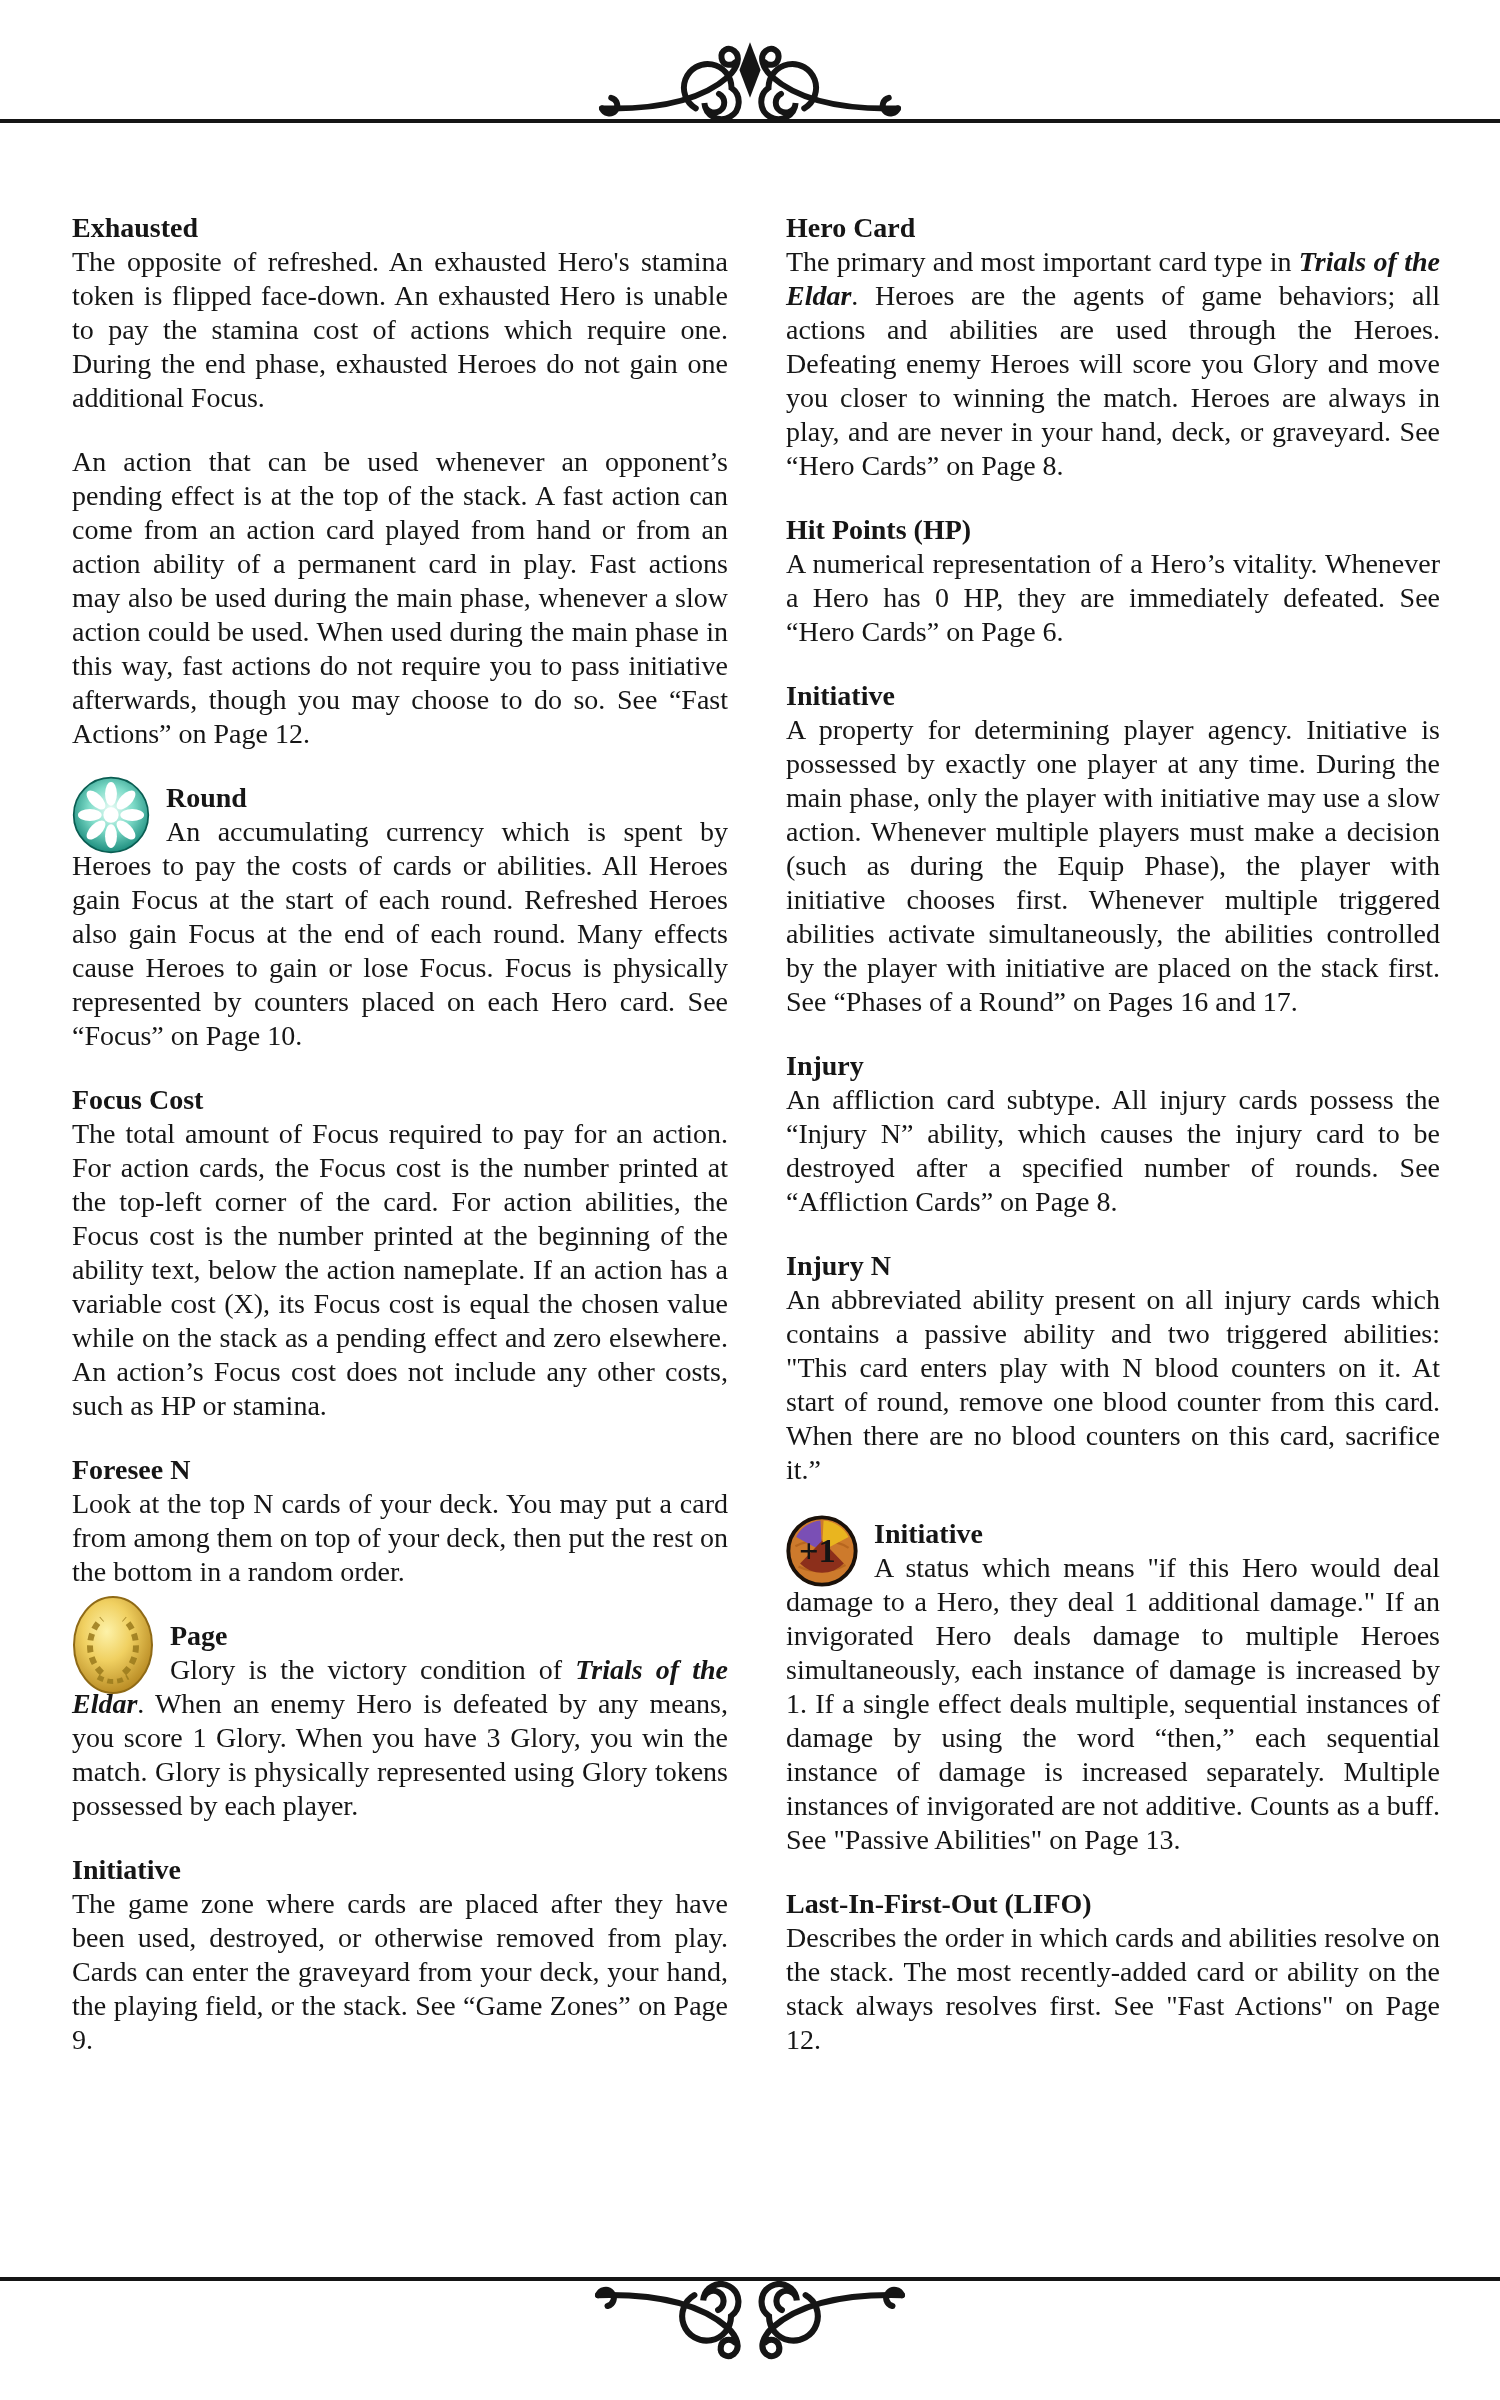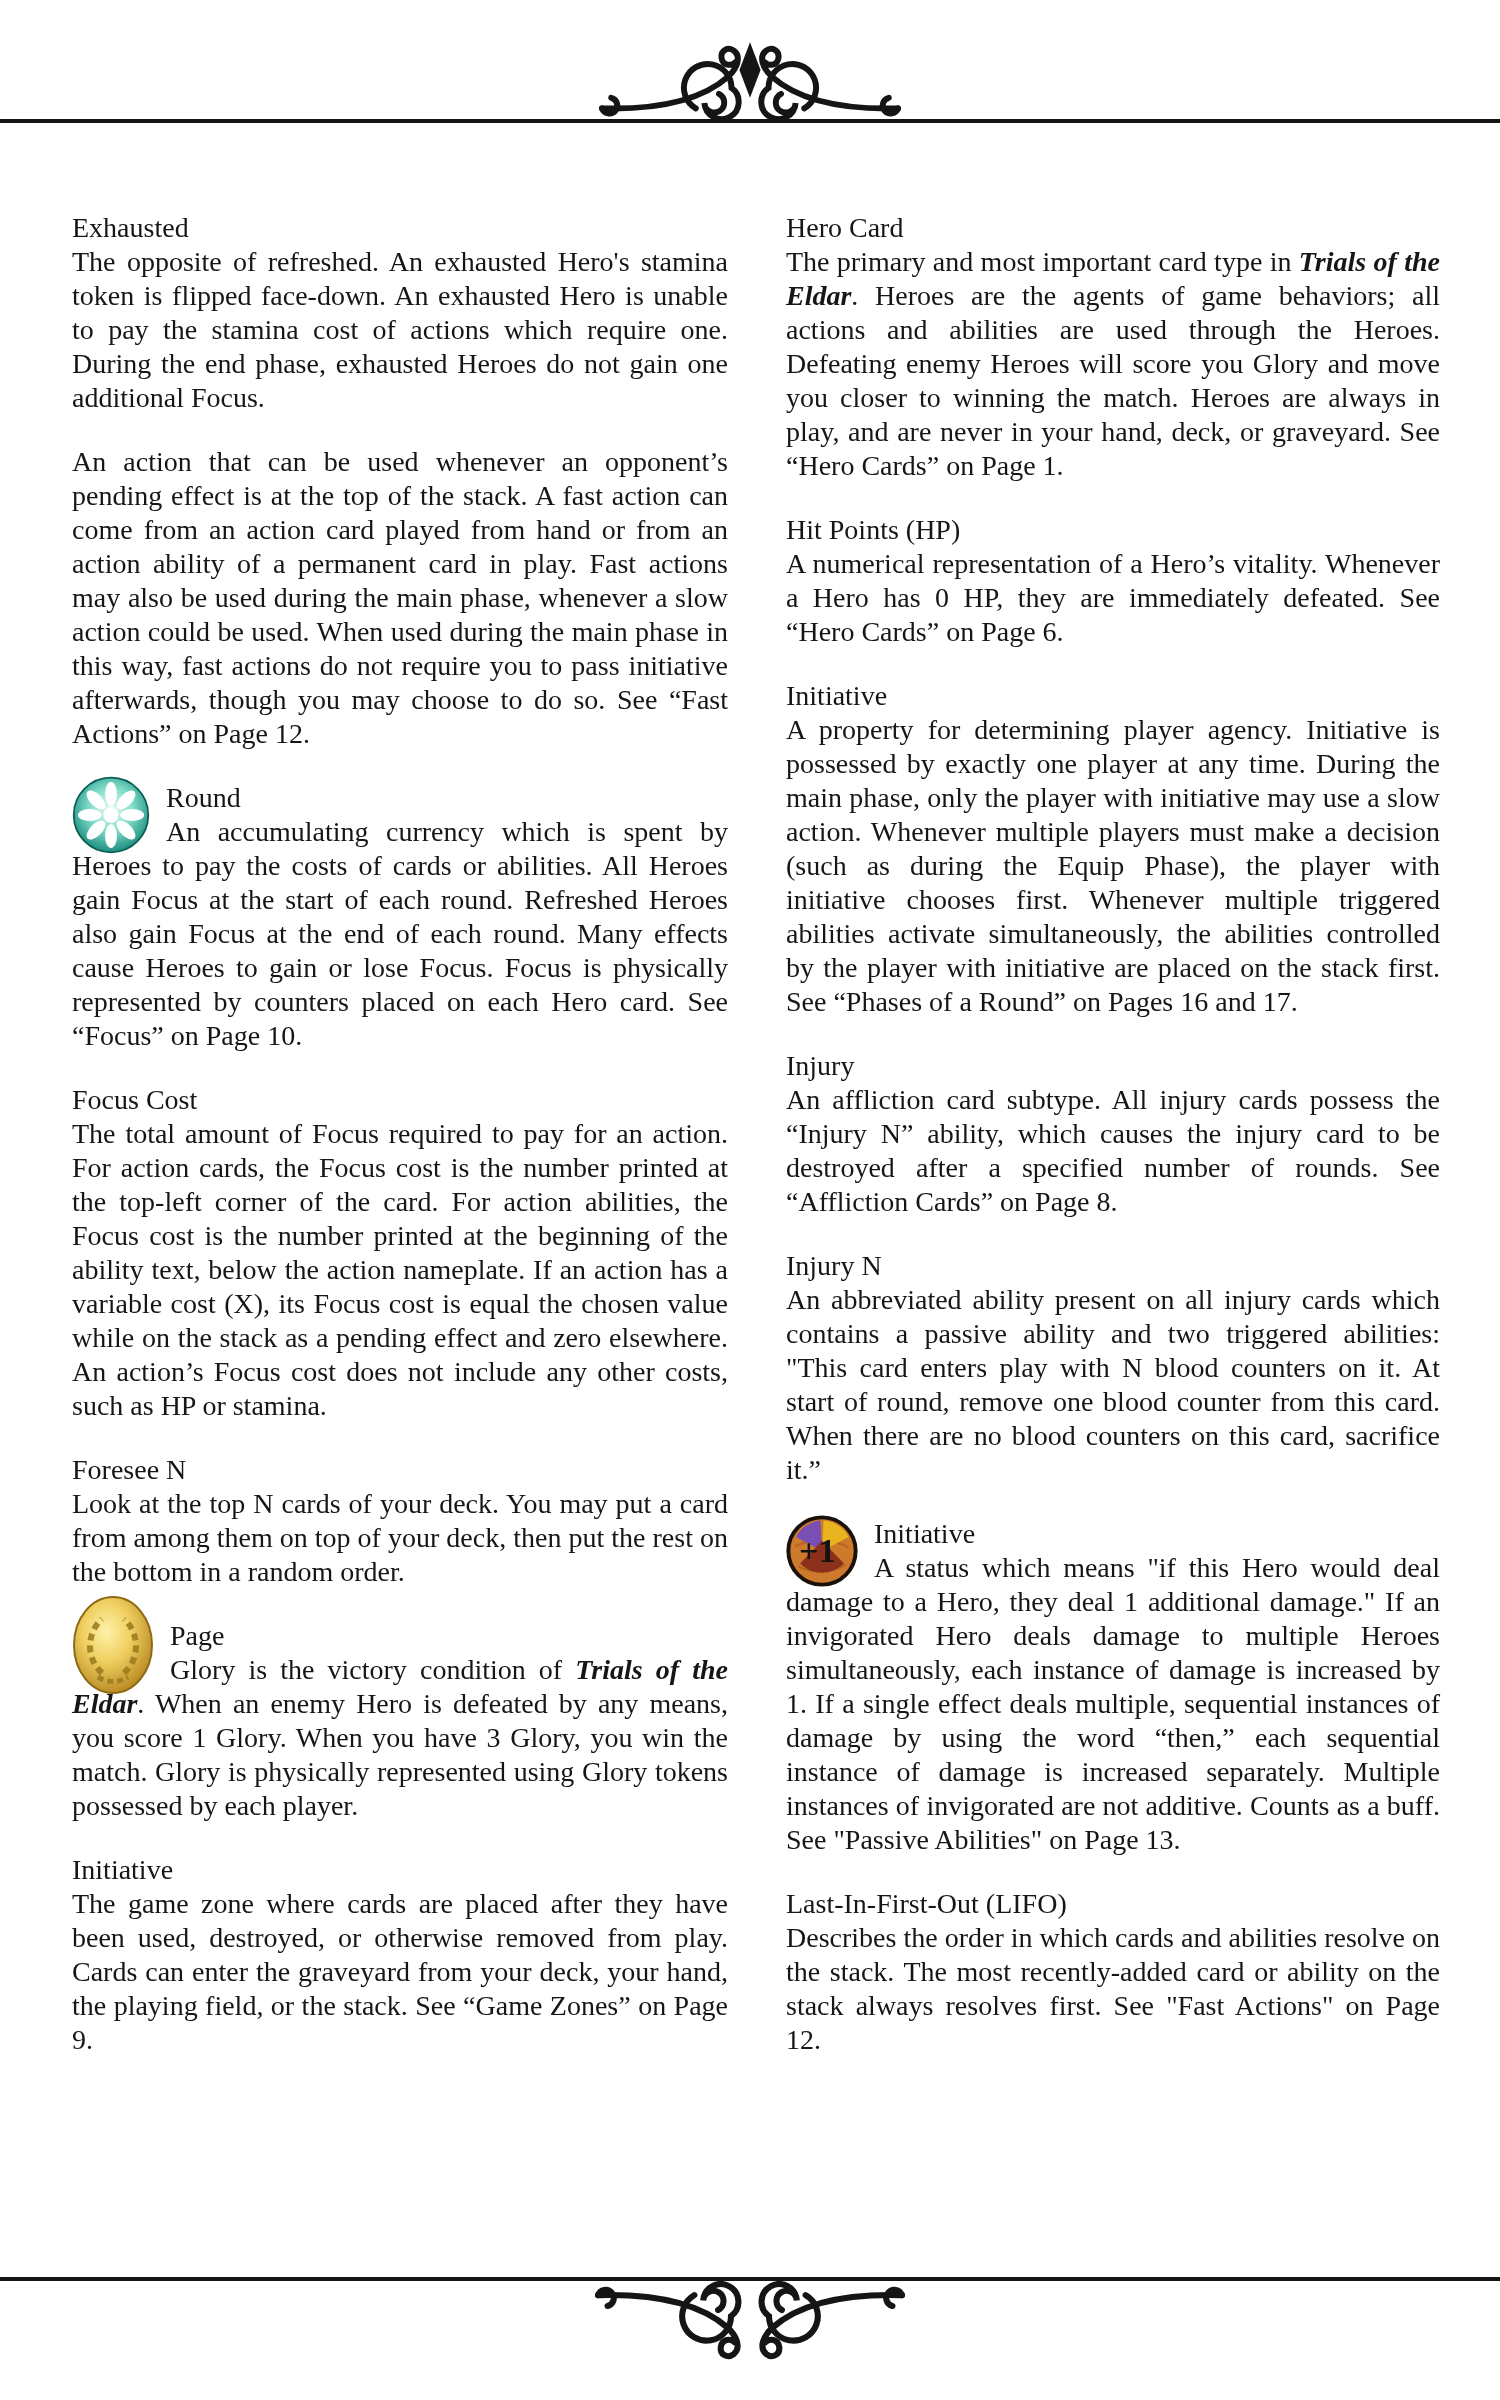--- a/index.html
+++ b/index.html
@@ -17,21 +17,21 @@
     position:absolute; left:0; right:0; top:2289px; text-align:center;
     font-size:50px; font-weight:bold; color:#141414; letter-spacing:1px;
   }
   .col {
     position:absolute; top:211px; width:656px;
     font-size:28px; line-height:34px; text-align:justify;
   }
   .col-left { left:72px; }
   .col-right { left:786px; width:654px; }
   .section { margin-bottom:30px; }
-  .section h3 { margin:0; font-size:28px; line-height:34px; font-weight:normal; }
+  .section h3 { margin:0; font-size:28px; line-height:34px; font-weight:bold; }
   .section p { margin:0; }
   .emph, .section p em { font-style:italic; font-weight:bold; }
   .token { float:left; margin-right:16px; }
   .token-focus { width:78px; height:78px; margin-top:-5px; margin-bottom:-5px; }
   .token-glory { width:82px; height:100px; margin-top:-24px; margin-bottom:-8px; }
   .token-invigorated { width:72px; height:72px; margin-top:-2px; margin-bottom:-2px; }
   svg { display:block; }
 </style>
 </head>
 <body>
@@ -124,21 +124,21 @@
       <h3>Initiative</h3>
       <p>The game zone where cards are placed after they have been used, destroyed, or otherwise removed from play. Cards can enter the graveyard from your deck, your hand, the playing field, or the stack. See “Game Zones” on Page 9.</p>
     </div>
 
   </div>
 
   <div class="col col-right">
 
     <div class="section">
       <h3>Hero Card</h3>
-      <p><span>The primary and most important card type in </span><em>Trials of the Eldar</em><span>. Heroes are the agents of game behaviors; all actions and abilities are used through the Heroes. Defeating enemy Heroes will score you Glory and move you closer to winning the match. Heroes are always in play, and are never in your hand, deck, or graveyard. See “Hero Cards” on Page 1.</span></p>
+      <p><span>The primary and most important card type in </span><em>Trials of the Eldar</em><span>. Heroes are the agents of game behaviors; all actions and abilities are used through the Heroes. Defeating enemy Heroes will score you Glory and move you closer to winning the match. Heroes are always in play, and are never in your hand, deck, or graveyard. See “Hero Cards” on Page 8.</span></p>
     </div>
 
     <div class="section">
       <h3>Hit Points (HP)</h3>
       <p>A numerical representation of a Hero’s vitality. Whenever a Hero has 0 HP, they are immediately defeated. See “Hero Cards” on Page 6.</p>
     </div>
 
     <div class="section">
       <h3>Initiative</h3>
       <p>A property for determining player agency. Initiative is possessed by exactly one player at any time. During the main phase, only the player with initiative may use a slow action. Whenever multiple players must make a decision (such as during the Equip Phase), the player with initiative chooses first. Whenever multiple triggered abilities activate simultaneously, the abilities controlled by the player with initiative are placed on the stack first. See “Phases of a Round” on Pages 16 and 17.</p>

